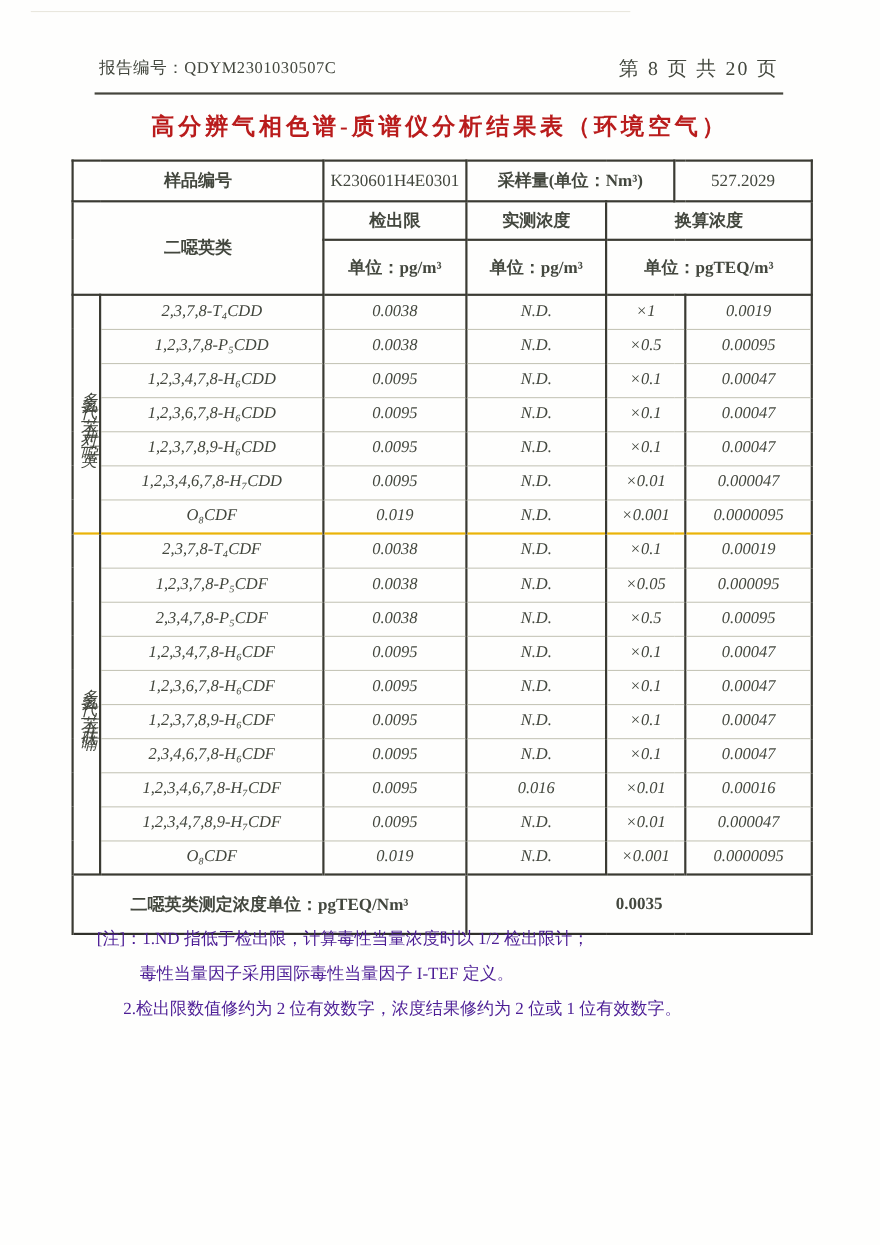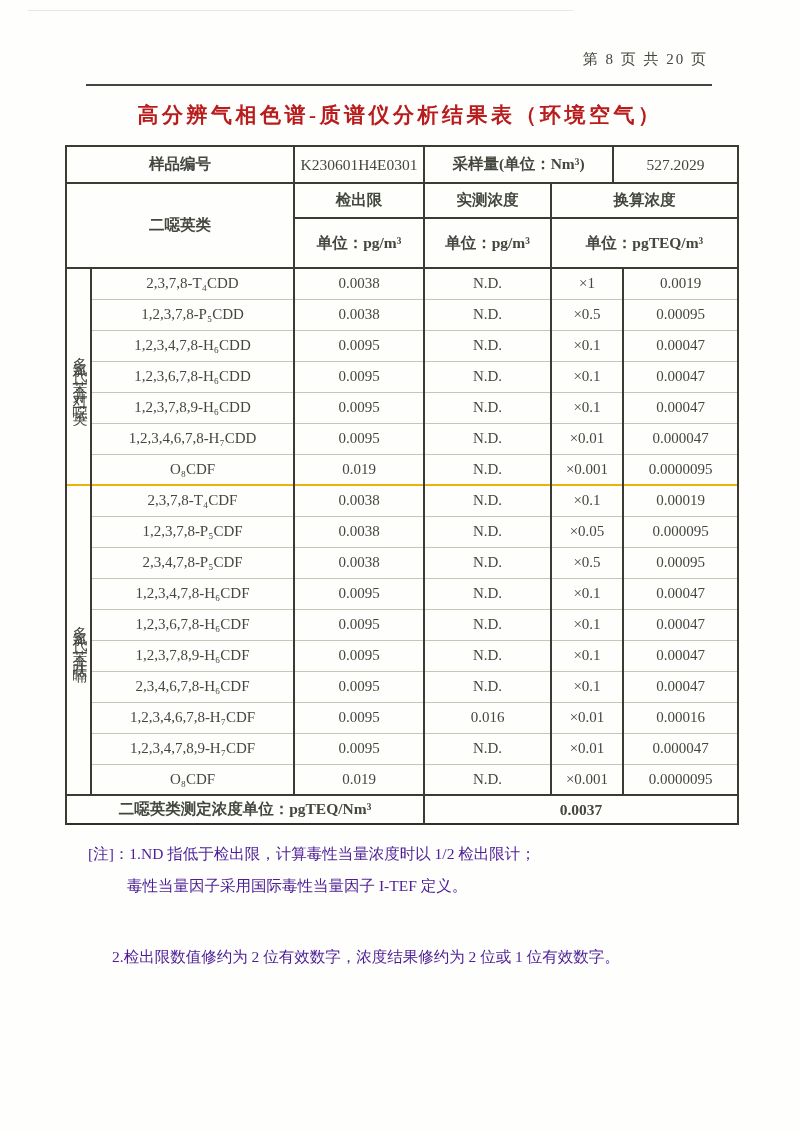--- a/index.html
+++ b/index.html
@@ -14,21 +14,21 @@
   .scan-artifact{
     position:absolute;left:28px;top:10px;width:545px;height:1px;
     background:#e9e7de;
   }
   .report-no{
     position:absolute;left:90px;top:52px;
     font-size:15px;letter-spacing:.5px;
   }
   .page-indicator{
     position:absolute;right:92px;top:50px;
-    font-size:15px;letter-spacing:2px;text-align:center;
+    font-size:18px;letter-spacing:2px;text-align:center;
   }
   .header-rule{
     position:absolute;left:86px;top:84px;width:626px;height:2px;
     background:#45453d;
   }
   .doc-title{
     position:absolute;left:0;top:101px;width:100%;
     text-align:center;font-size:21px;font-weight:bold;
     letter-spacing:3.5px;color:#b91c1c;
   }
@@ -49,44 +49,45 @@
   }
   .tbl thead td.plain{font-weight:normal;}
   .tbl tbody td{border-top:1px solid #c6c6b8;border-bottom:1px solid #c6c6b8;}
   .tbl tbody tr.section-start td{border-top:2px solid #eab308;}
   .tbl tfoot td{
     border-top:2px solid #3b3b33;font-weight:bold;font-size:15.5px;
   }
   .tbl tr.h1{height:37px;}
   .tbl tr.h2{height:35px;}
   .tbl tr.h3{height:50px;}
-  .tbl tbody tr{height:31px;}
-  .tbl tfoot tr{height:29px;}
+  .tbl tbody tr{height:31px;font-style:italic;}
+  .tbl tfoot tr{height:54px;}
   .tbl td.vlabel{
     padding:0;font-size:15px;font-weight:normal;
   }
   .tbl td.vlabel span{
     display:inline-block;
     writing-mode:vertical-rl;text-orientation:upright;
     letter-spacing:6px;line-height:25px;
   }
   .notes{
     position:absolute;left:88px;top:838px;width:640px;
     font-size:15.5px;line-height:32px;color:#4c1d95;
   }
   .notes .n2{padding-left:39px;}
-  .notes .n3{padding-left:24px;margin-top:39px;}
+  .notes .n3{padding-left:24px;}
 </style>
 </head>
 <body>
 
 <div class="page">
 
   <div class="scan-artifact"></div>
 
+  <div class="report-no">报告编号：QDYM2301030507C</div>
   <div class="page-indicator">第 8 页 共 20 页</div>
   <div class="header-rule"></div>
 
   <div class="doc-title">高分辨气相色谱-质谱仪分析结果表（环境空气）</div>
 
   <table class="tbl">
     <colgroup>
       <col style="width:25px">
         <col style="width:203px">
         <col style="width:130px">
@@ -233,21 +234,21 @@
           <td>O₈CDF</td>
           <td>0.019</td>
           <td>N.D.</td>
           <td colspan="2">×0.001</td>
           <td>0.0000095</td>
         </tr>
       </tbody>
     <tfoot>
       <tr>
         <td colspan="3">二噁英类测定浓度单位：pgTEQ/Nm³</td>
-        <td colspan="4">0.0037</td>
+        <td colspan="4">0.0035</td>
       </tr>
     </tfoot>
   </table>
 
   <div class="notes">
     <div class="n1">[注]：1.ND 指低于检出限，计算毒性当量浓度时以 1/2 检出限计；</div>
     <div class="n2">毒性当量因子采用国际毒性当量因子 I-TEF 定义。</div>
     <div class="n3">2.检出限数值修约为 2 位有效数字，浓度结果修约为 2 位或 1 位有效数字。</div>
   </div>
 

